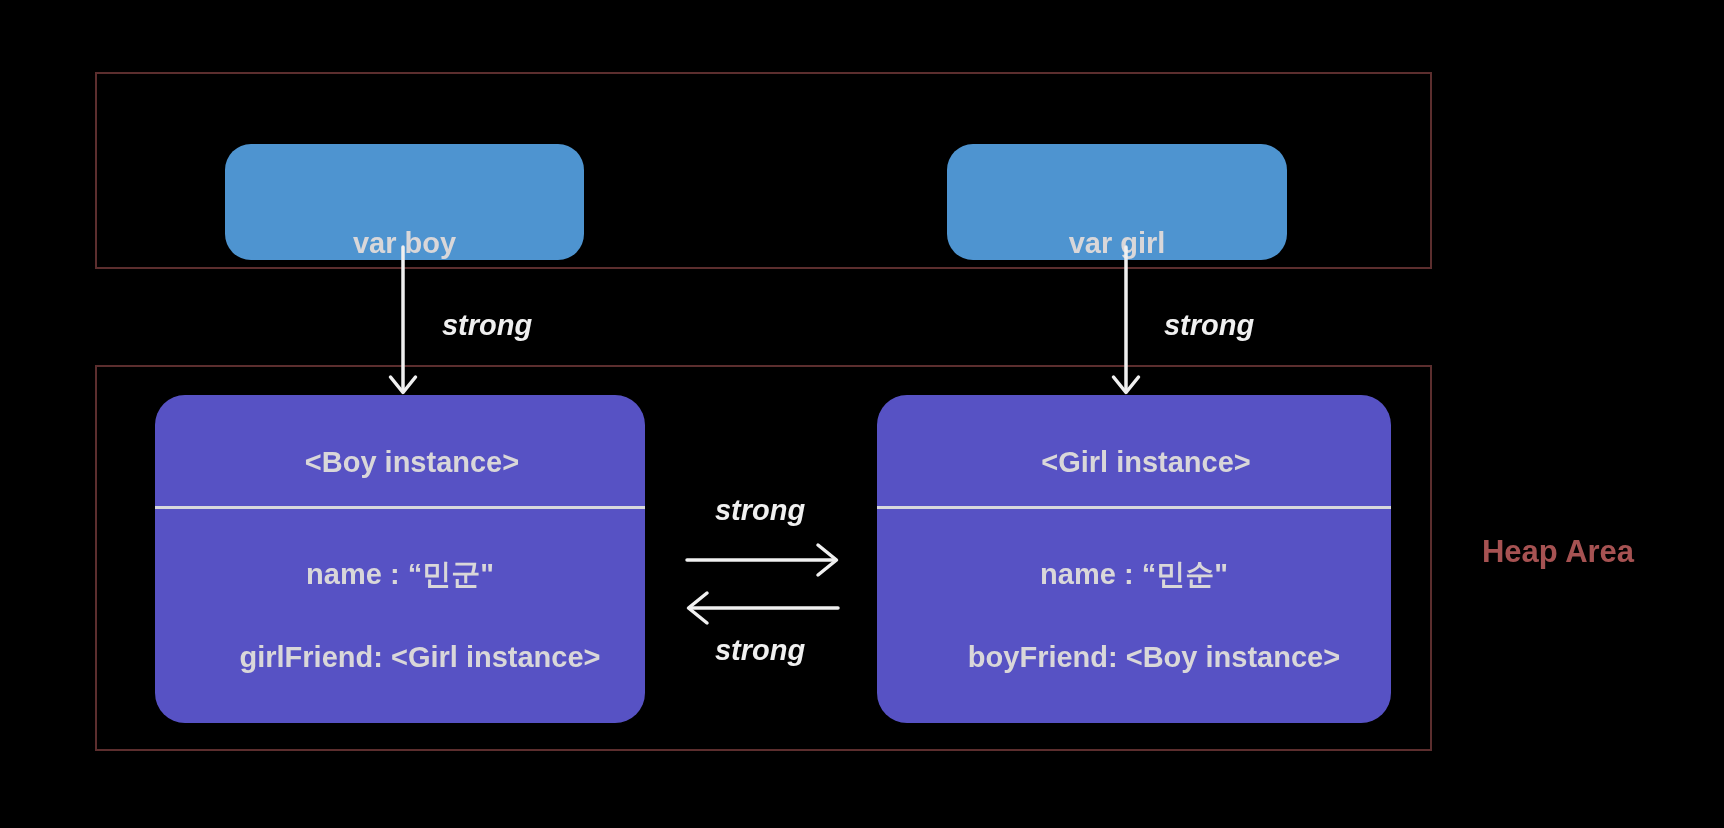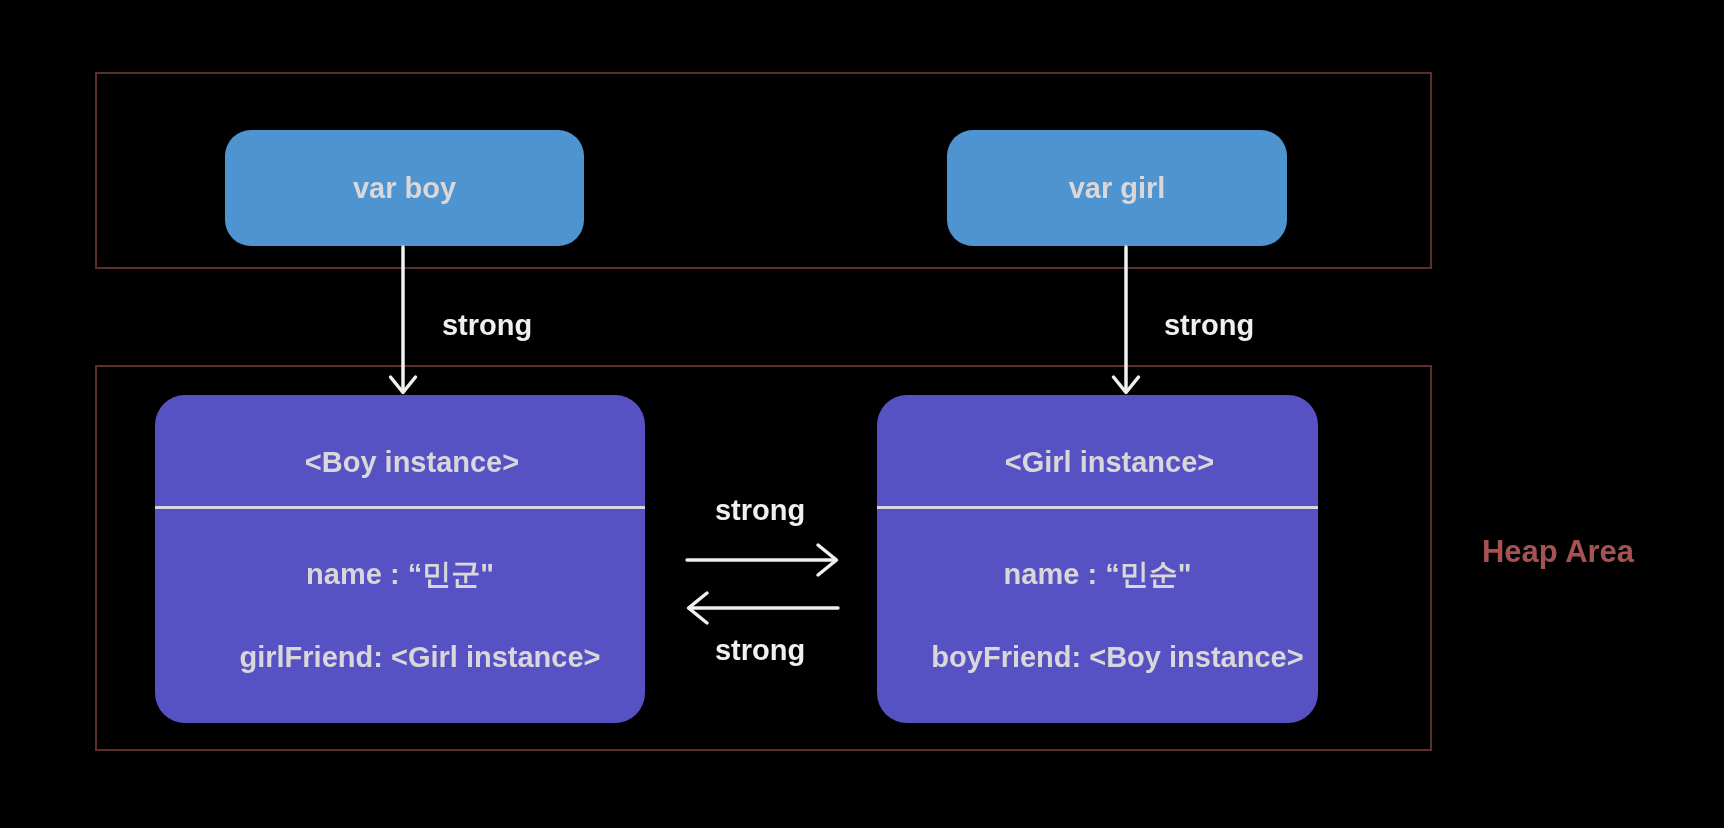--- a/index.html
+++ b/index.html
@@ -19,47 +19,47 @@
   .area-label {
     position: absolute; transform: translate(-50%, -50%);
     color: var(--area-label, #a65252); font-size: 31px; white-space: nowrap;
   }
   #stack-area-label { left: 1558px; top: 178px; }
   #heap-area-label  { left: 1558px; top: 552px; }
 
   
   .var-node {
     position: absolute; background: var(--stack-node-fill, #4e94d0);
-    border-radius: 26px; display: flex; align-items: center; justify-content: center;
-    color: var(--node-text, #d9d7d9); font-size: 29px;
+    border-radius: 26px; display: flex; align-items: flex-end; justify-content: center;
+    color: var(--node-text, #d9d7d9); font-size: 29px; margin-top: 14px;
   }
   #var-boy  { left: 225px; top: 130px; width: 359px; height: 116px; }
   #var-girl { left: 947px; top: 130px; width: 340px; height: 116px; }
 
   
   .heap-node {
     position: absolute; background: var(--heap-node-fill, #5752c4);
     border-radius: 30px; color: var(--node-text, #d9d7d9);
   }
   #boy-instance  { left: 155px; top: 395px; width: 490px; height: 328px; }
-  #girl-instance { left: 877px; top: 395px; width: 441px; height: 328px; }
+  #girl-instance { left: 877px; top: 395px; width: 514px; height: 328px; }
 
   .node-title, .node-field {
     position: absolute; left: 0; right: 0; transform: translateY(-50%);
     text-align: center; font-size: 29px; white-space: nowrap;
   }
   .node-title { top: 67px; margin-left: 24px; }
   .node-divider { position: absolute; left: 0; right: 0; top: 111px; height: 3px; background: var(--divider, #d8d8dc); }
   .node-field.field-0 { top: 180px; }
   .node-field.field-1 { top: 262px; margin-left: 40px; }
 
   
   .strong-label {
     position: absolute; transform: translate(-50%, -50%);
-    color: var(--arrow, #f0f0f0); font-size: 29px; white-space: nowrap;
+    color: var(--arrow, #f0f0f0); font-size: 29px; white-space: nowrap; font-style: italic;
   }
   #strong-var-boy   { left: 487px;  top: 325px; }
   #strong-var-girl  { left: 1209px; top: 325px; }
   #strong-boy-girl  { left: 760px;  top: 510px; }
   #strong-girl-boy  { left: 760px;  top: 650px; }
 
   
   .arrows { position: absolute; left: 0; top: 0; width: 1724px; height: 828px; color: var(--arrow, #f0f0f0); pointer-events: none; }
   .arrows * { stroke: currentColor; stroke-width: 3.5; fill: none; stroke-linecap: round; stroke-linejoin: round; }
 </style>

